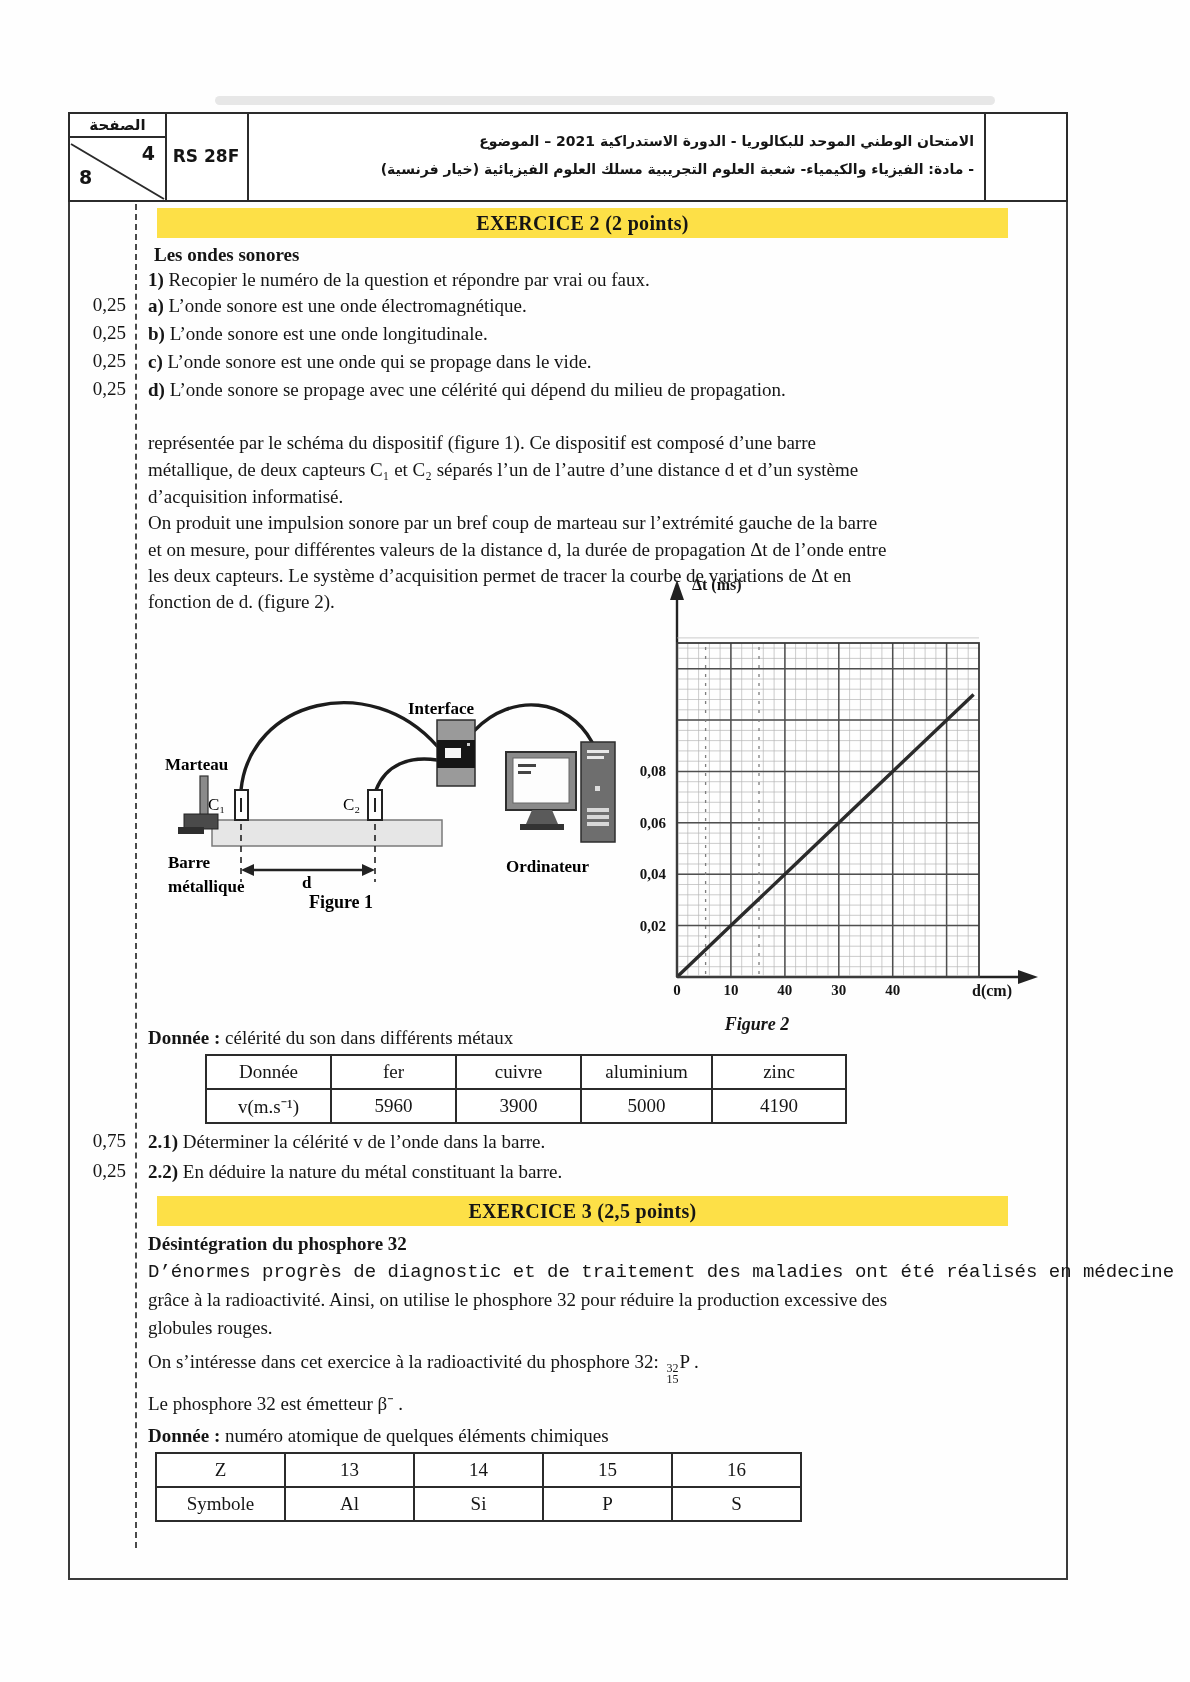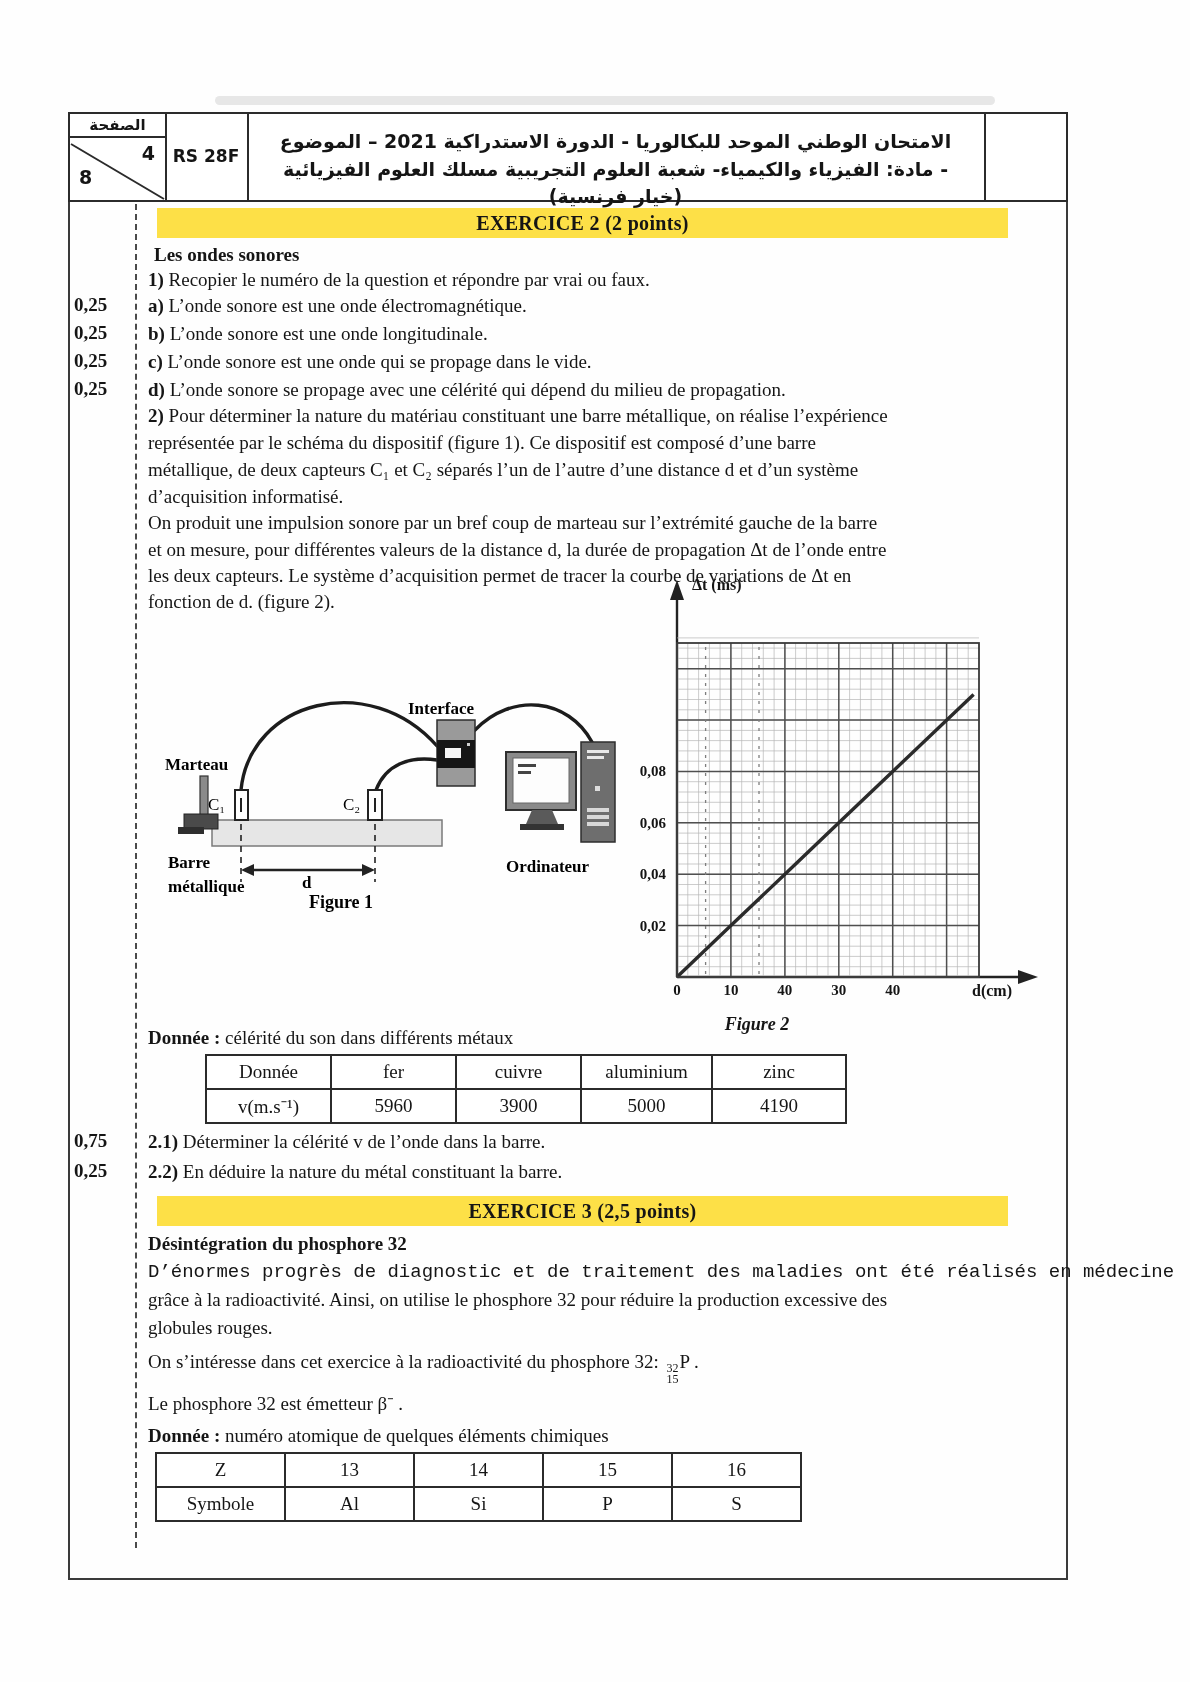--- a/index.html
+++ b/index.html
@@ -1,27 +1,27 @@
 <!DOCTYPE html>
 <html><head>
 <meta charset="utf-8">
 <style>
   html,body{margin:0;padding:0;background:#ffffff;}
   .page{position:relative;width:1190px;height:1682px;background:#fefefe;
         font-family:"Liberation Serif",serif;color:#151515;overflow:hidden;}
   .abs{position:absolute;}
   .line{font-size:19px;white-space:nowrap;line-height:24px;}
   .b{font-weight:bold;}
-  .pts{font-weight:bold;font-size:19px;width:52px;text-align:left;}
+  .pts{font-weight:normal;font-size:19px;width:52px;text-align:right;}
   .banner{background:#fde047;text-align:center;font-weight:bold;font-size:20px;line-height:30px;letter-spacing:.3px;}
   .pageborder{border:2px solid #3a3a3a;}
   .headbox{border:2px solid #2b2b2b;background:#fff;}
   .hcell{position:absolute;top:0;bottom:0;border-right:2px solid #2b2b2b;}
-  .arabic{direction:rtl;text-align:center;font-family:"DejaVu Sans",sans-serif;
-          font-weight:bold;font-size:19px;line-height:27px;}
+  .arabic{direction:rtl;font-family:"DejaVu Sans",sans-serif;
+          font-weight:bold;font-size:14px;line-height:27px;}
   .code{font-family:"DejaVu Sans",sans-serif;font-weight:bold;font-size:17px;}
   .corner-label{font-family:"DejaVu Sans",sans-serif;font-weight:bold;font-size:15px;direction:rtl;}
   .corner-num{font-family:"DejaVu Sans",sans-serif;font-weight:bold;font-size:19px;}
   .dashline{border-left:2px dashed #4a4a4a;width:0;}
   table.dt{border-collapse:collapse;font-size:19px;text-align:center;background:#fff;}
   table.dt td{border:2px solid #2b2b2b;height:32px;padding:0 4px;}
   .figcap{font-weight:bold;font-size:18px;}
   .axlabel{font-weight:bold;font-size:16px;white-space:nowrap;}
   .xtick{position:absolute;transform:translateX(-50%);font-weight:bold;font-size:15px;}
   .ytick{position:absolute;right:6px;transform:translateY(-50%);font-weight:bold;font-size:15px;}
@@ -75,21 +75,20 @@
 
   <div class="abs pts" style="left:74px;top:322px;">0,25</div>
   <div class="abs line" style="left:148px;top:322px;"><span class="b">b)</span><span> L’onde sonore est une onde longitudinale.</span></div>
 
   <div class="abs pts" style="left:74px;top:350px;">0,25</div>
   <div class="abs line" style="left:148px;top:350px;"><span class="b">c)</span><span> L’onde sonore est une onde qui se propage dans le vide.</span></div>
 
   <div class="abs pts" style="left:74px;top:378px;">0,25</div>
   <div class="abs line" style="left:148px;top:378px;"><span class="b">d)</span><span> L’onde sonore se propage avec une célérité qui dépend du milieu de propagation.</span></div>
 
-  <div class="abs line" style="left:148px;top:404px;"><span class="b">2)</span><span> Pour déterminer la nature du matériau constituant une barre métallique, on réalise l’expérience</span></div>
   <div class="abs line" style="left:148px;top:431px;">représentée par le schéma du dispositif (figure 1). Ce dispositif est composé d’une barre</div>
   <div class="abs line" style="left:148px;top:458px;">métallique, de deux capteurs C₁ et C₂ séparés l’un de l’autre d’une distance d et d’un système</div>
   <div class="abs line" style="left:148px;top:485px;">d’acquisition informatisé.</div>
   <div class="abs line" style="left:148px;top:538px;">et on mesure, pour différentes valeurs de la distance d, la durée de propagation Δt de l’onde entre</div>
   <div class="abs line" style="left:148px;top:511px;">On produit une impulsion sonore par un bref coup de marteau sur l’extrémité gauche de la barre</div>
   <div class="abs line" style="left:148px;top:564px;">les deux capteurs. Le système d’acquisition permet de tracer la courbe de variations de Δt  en</div>
   <div class="abs line" style="left:148px;top:590px;">fonction de d. (figure 2).</div>
 
   <div class="abs" style="left:140px;top:648px;width:480px;height:270px;">
     <svg width="480" height="270" viewBox="0 0 480 270">

